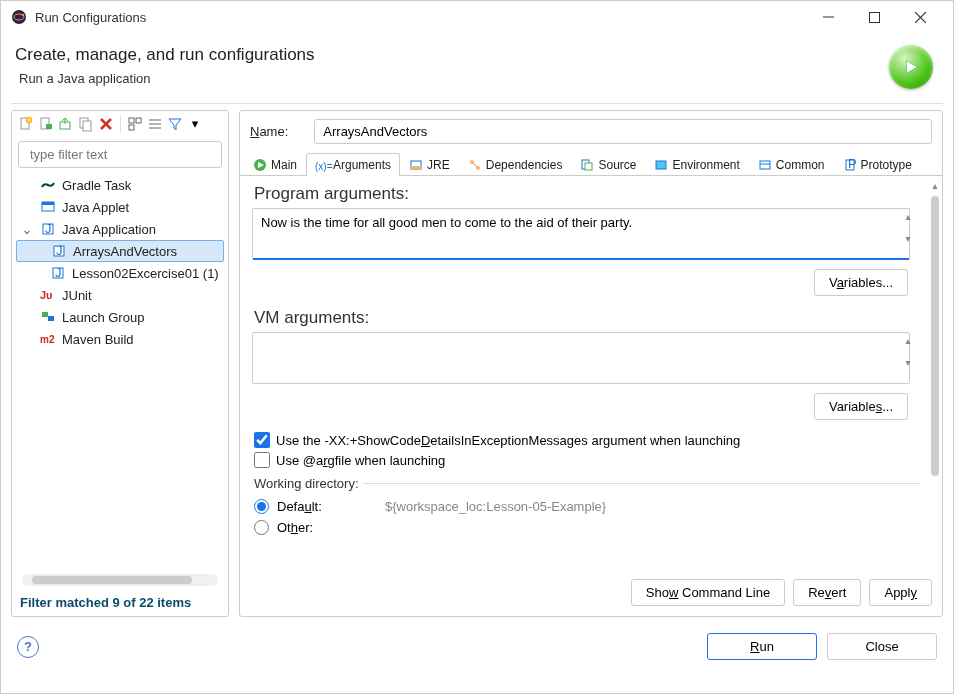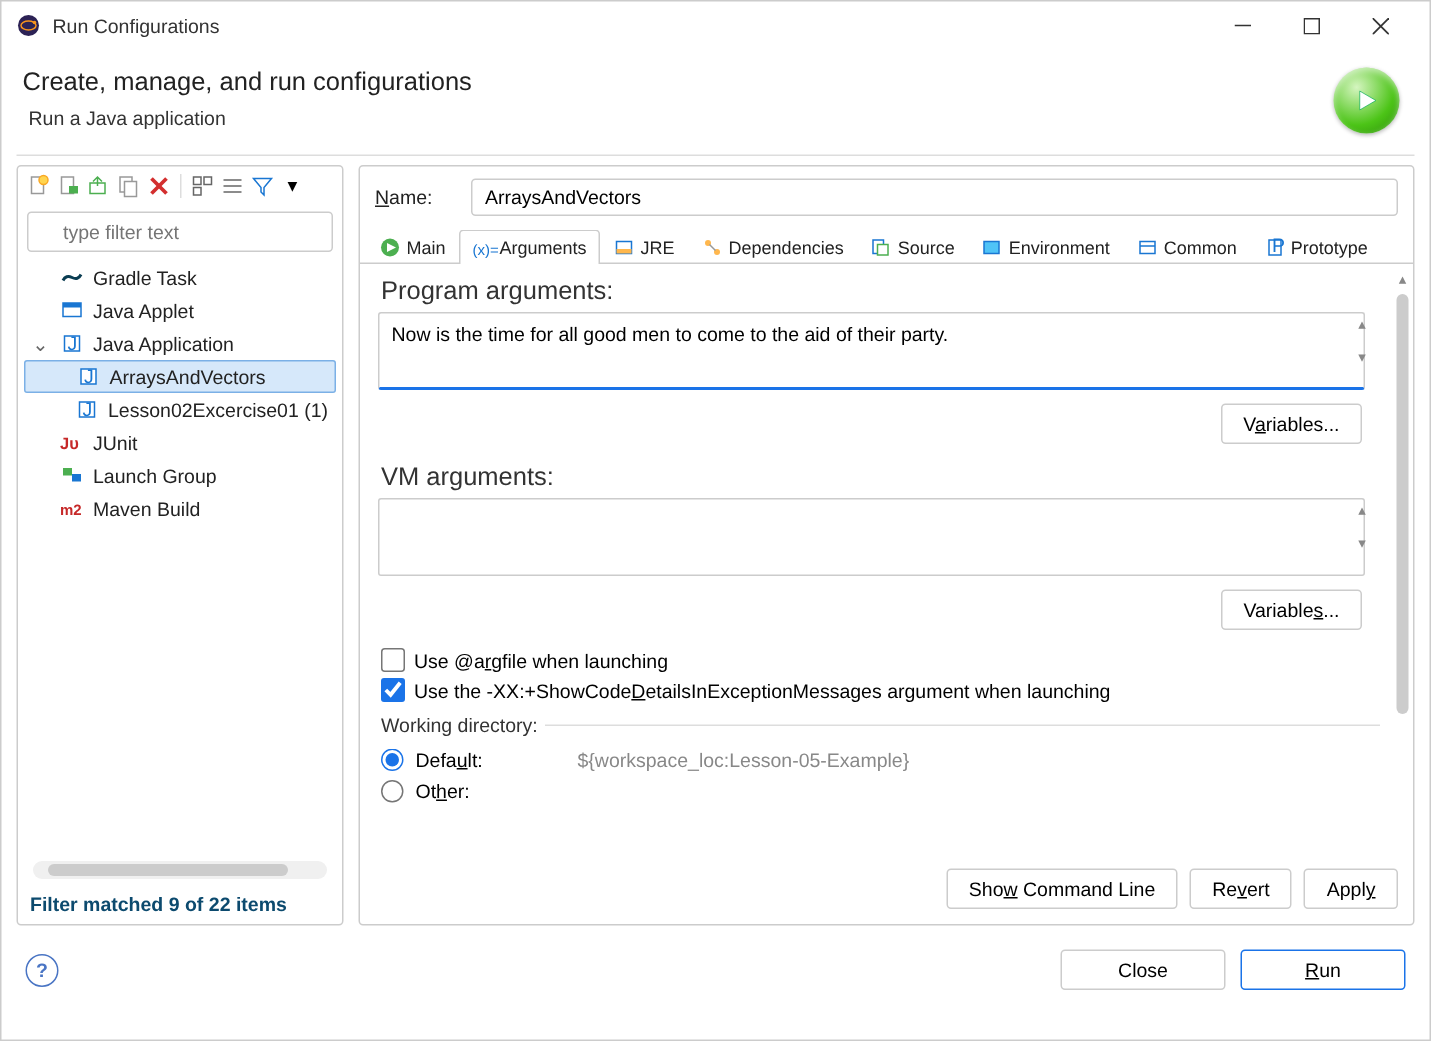--- a/index.html
+++ b/index.html
@@ -15,21 +15,21 @@
 .header-title { font-size: 17px; font-weight: 400; color: #222; }
 .header-sub { font-size: 13px; color: #333; margin-top: 6px; margin-left: 4px; }
 .run-play { width: 44px; height: 44px; border-radius: 50%; background: radial-gradient(circle at 35% 30%, #d5f5c0, #4cc417 60%, #2a8a0a); display: flex; align-items: center; justify-content: center; box-shadow: inset 0 2px 4px rgba(255,255,255,0.6), 0 1px 3px rgba(0,0,0,0.3); }
 .run-play svg { width: 18px; height: 18px; }
 
 .main { display: flex; height: 520px; border-top: 1px solid #ddd; margin: 0 10px; }
 .sidebar { width: 218px; border: 1px solid #ccc; border-radius: 3px; display: flex; flex-direction: column; margin: 6px 5px 6px 0; }
 .toolbar { height: 26px; display: flex; align-items: center; gap: 4px; padding: 0 6px; border-bottom: 1px solid transparent; }
 .tb-icon { width: 16px; height: 16px; display: flex; align-items: center; justify-content: center; }
 .tb-sep { width: 1px; height: 16px; background: #ddd; margin: 0 2px; }
-.filter-input { margin: 4px 6px; border: 1px solid #ccc; border-radius: 3px; padding: 5px 23px; color: #777; font-size: 13px; }
+.filter-input { margin: 4px 6px; border: 1px solid #ccc; border-radius: 3px; padding: 5px 11px; color: #777; font-size: 13px; }
 .tree { flex: 1; overflow: auto; padding: 2px 0; }
 .tree-item { display: flex; align-items: center; height: 22px; padding: 0 4px 0 8px; gap: 6px; cursor: default; }
 .tree-item.child { padding-left: 38px; }
 .tree-item.selected { background: #d6e8fa; border: 1px solid #7bb0e6; border-radius: 2px; margin: 0 4px; padding-left: 34px; }
 .tree-icon { width: 16px; height: 16px; flex-shrink: 0; }
 .tree-label { white-space: nowrap; color: #222; }
 .tree-expand { width: 14px; text-align: center; color: #666; }
 .scrollbar-track { height: 12px; background: #f0f0f0; margin: 2px 10px; border-radius: 6px; position: relative; }
 .scrollbar-thumb { position: absolute; left: 10px; width: 160px; height: 8px; top: 2px; background: #ccc; border-radius: 4px; }
 .filter-status { padding: 6px 8px; font-size: 13px; color: #0c4a6e; border-top: 1px solid transparent; font-weight: bold; }
@@ -322,26 +322,26 @@
           <div class="spinner-ctrl">
               <div class="spinner-btn">▴</div>
               <div class="spinner-btn">▾</div>
             </div>
         </div>
         <div class="btn-row">
             <button class="btn">Variable<span class="u">s</span>...</button>
           </div>
 
         <div class="check-row">
+          <input type="checkbox" checked="" style="">
+          <span>Use the -XX:+ShowCode<span class="u">D</span>etailsInExceptionMessages argument when launching</span>
+        </div>
+        <div class="check-row">
           <input type="checkbox" style="">
           <span>Use @a<span class="u">r</span>gfile when launching</span>
-        </div>
-        <div class="check-row">
-          <input type="checkbox" checked="" style="">
-          <span>Use the -XX:+ShowCode<span class="u">D</span>etailsInExceptionMessages argument when launching</span>
         </div>
 
         <fieldset>
           <legend>Working directory:</legend>
           <div class="radio-row">
             <input type="radio" name="wd" checked="" style="">
             <span class="radio-label">Defa<span class="u">u</span>lt:</span>
             <span class="radio-value">${workspace_loc:Lesson-05-Example}</span>
           </div>
           <div class="radio-row">
@@ -360,16 +360,16 @@
       <button class="btn">Sho<span class="u">w</span> Command Line</button>
       <button class="btn">Re<span class="u">v</span>ert</button>
       <button class="btn">Appl<span class="u">y</span></button>
     </div>
   </div>
 </div>
 
 <div class="footer">
   <div class="help-icon">?</div>
   <div class="footer-btns">
+    <button class="btn primary"><span class="u">R</span>un</button>
     <button class="btn">Close</button>
-    <button class="btn primary"><span class="u">R</span>un</button>
   </div>
 </div>
 
 </body></html>

